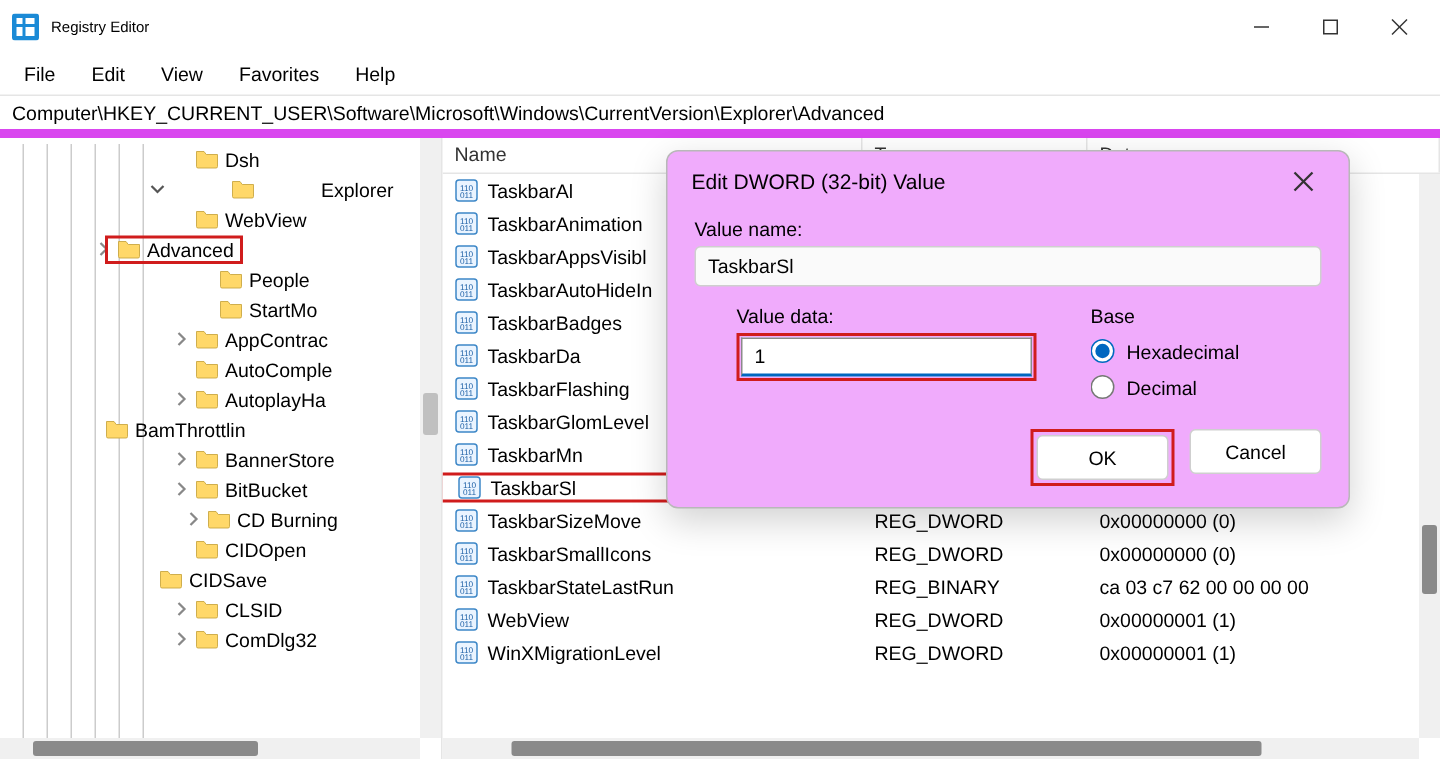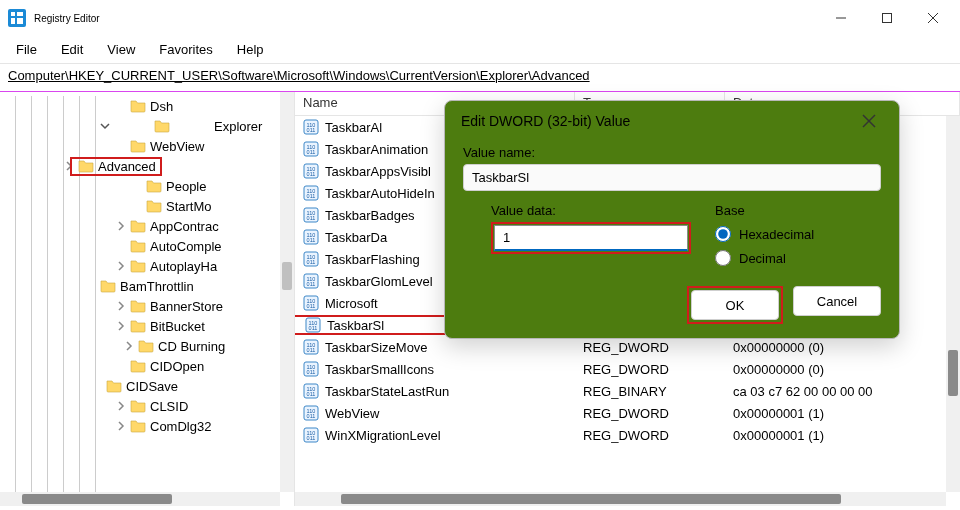--- a/index.html
+++ b/index.html
@@ -7,21 +7,21 @@
   
   .titlebar { height: 36px; display: flex; align-items: center; padding: 0 4px 0 8px; background: #fff; }
   .titlebar .app-icon { width: 18px; height: 18px; margin-right: 8px; }
   .titlebar .title { font-size: 10px; }
   .titlebar .winbtns { margin-left: auto; display: flex; }
   .titlebar .winbtn { width: 46px; height: 28px; display: flex; align-items: center; justify-content: center; color: #555; }
   
   .menubar { height: 28px; display: flex; align-items: center; padding: 0 4px; border-bottom: 1px solid #e5e5e5; }
   .menubar .menu { padding: 4px 12px; }
   
-  .addressbar { height: 28px; padding: 4px 8px; border-bottom: 1px solid #d946ef; font-size: 13px; text-decoration: underline; }
+  .addressbar { height: 28px; padding: 4px 8px; border-bottom: 6px solid #d946ef; font-size: 13px; }
   
   .content { display: flex; height: 414px; }
   .tree-pane { width: 295px; border-right: 1px solid #e5e5e5; position: relative; overflow: hidden; }
   .tree-scroll { position: absolute; top: 0; left: 0; right: 14px; bottom: 14px; overflow: hidden; }
   .tree { padding: 4px 0; }
   .tree-row { display: flex; align-items: center; height: 20px; white-space: nowrap; }
   .tree-row .exp { width: 14px; height: 14px; display: inline-flex; align-items: center; justify-content: center; font-size: 10px; color: #555; margin-left: 2px; }
   .tree-row .folder { width: 16px; height: 14px; margin: 0 4px 0 2px; display: inline-block; }
   .tree-row .label { font-size: 13px; }
   .tree-row.highlight .label-wrap { border: 2px solid #d01c1c; padding: 0 4px; margin-left: -6px; display: inline-flex; align-items: center; }
@@ -38,27 +38,27 @@
   .list-body { position: absolute; top: 24px; left: 0; right: 14px; bottom: 14px; overflow: hidden; }
   .list-row { display: flex; height: 22px; align-items: center; }
   .list-row .col { padding: 0 8px; display: flex; align-items: center; }
   .list-row .val-icon { width: 16px; height: 16px; margin-right: 6px; flex-shrink: 0; }
   .list-row.highlight .col-name { border: 2px solid #d01c1c; margin: -2px 0 -2px -2px; padding-left: 10px; }
   .list-vscroll { position: absolute; right: 0; top: 24px; bottom: 14px; width: 14px; background: #f0f0f0; }
   .list-vscroll .thumb { position: absolute; left: 2px; right: 2px; top: 234px; height: 46px; background: #8a8a8a; border-radius: 2px; }
   .list-hscroll { position: absolute; left: 0; right: 14px; bottom: 0; height: 14px; background: #f0f0f0; }
   .list-hscroll .thumb { position: absolute; top: 2px; bottom: 2px; left: 46px; width: 500px; background: #8a8a8a; border-radius: 2px; }
   
-  .dialog { position: absolute; left: 444px; top: 100px; width: 456px; background: #4d7c0f; border: 1px solid #b8b8b8; border-radius: 8px; box-shadow: 0 8px 24px rgba(0,0,0,0.18); }
+  .dialog { position: absolute; left: 444px; top: 100px; width: 456px; background: #f0abfc; border: 1px solid #b8b8b8; border-radius: 8px; box-shadow: 0 8px 24px rgba(0,0,0,0.18); }
   .dialog .dlg-title { display: flex; align-items: center; height: 40px; padding: 0 16px; font-size: 14px; }
   .dialog .dlg-close { margin-left: auto; width: 28px; height: 28px; display: flex; align-items: center; justify-content: center; }
   .dialog .dlg-body { padding: 4px 18px 14px 18px; }
   .dlg-label { font-size: 13px; margin-bottom: 4px; }
   .dlg-field { width: 100%; border: 1px solid #cfcfcf; background: #fafafa; border-radius: 4px; padding: 5px 8px; font-size: 13px; margin-bottom: 12px; font-family: inherit; }
-  .dlg-row { display: flex; gap: 24px; padding-left: 28px; }
+  .dlg-row { display: flex; gap: 36px; padding-left: 28px; }
   .dlg-col1 { width: 200px; } .dlg-col2 { flex: 1; }
   .dlg-valuedata-wrap { border: 2px solid #d01c1c; padding: 1px; margin-bottom: 10px; }
   .dlg-valuedata { width: 100%; border: 1px solid #8a8a8a; border-bottom: 2px solid #0067c0; padding: 4px 8px; font-size: 13px; font-family: inherit; outline: none; }
   .dlg-fieldset { border: none; }
   .dlg-radio { display: flex; align-items: center; margin: 4px 0 8px 0; font-size: 13px; }
   .dlg-radio input { margin-right: 8px; accent-color: #0067c0; width: 16px; height: 16px; }
   .dlg-btns { display: flex; justify-content: flex-end; gap: 10px; margin-top: 12px; }
   .dlg-btn { width: 88px; height: 30px; border: 1px solid #cfcfcf; background: #fff; border-radius: 4px; font-size: 13px; font-family: inherit; }
   .dlg-ok-wrap { border: 2px solid #d01c1c; padding: 2px; }
   
@@ -211,21 +211,21 @@
                 <path d="M3 1l4 4-4 4" fill="none" stroke="#888" stroke-width="1.5"></path>
               </svg>
             </span>
             <span class="folder">
               <svg viewBox="0 0 16 14">
                 <path d="M1 2h5l1.5 2H15v8a1 1 0 0 1-1 1H2a1 1 0 0 1-1-1V2z" fill="#ffd869" stroke="#caa742" stroke-width="0.6"></path>
               </svg>
             </span>
             <span class="label">AutoplayHa</span>
           </div>
-          <div class="tree-row" style="padding-left: 82px;">
+          <div class="tree-row" style="padding-left: 52px;">
             <span class="exp"></span>
             <span class="folder">
               <svg viewBox="0 0 16 14">
                 <path d="M1 2h5l1.5 2H15v8a1 1 0 0 1-1 1H2a1 1 0 0 1-1-1V2z" fill="#ffd869" stroke="#caa742" stroke-width="0.6"></path>
               </svg>
             </span>
             <span class="label">BamThrottlin</span>
           </div>
           <div class="tree-row" style="padding-left: 112px;">
             <span class="exp">
@@ -441,21 +441,21 @@
         </div>
         <div class="list-row">
           <div class="col col-name">
             <span class="val-icon">
               <svg viewBox="0 0 16 16">
                 <rect x="1" y="1" width="14" height="14" rx="2" fill="#eaf4ff" stroke="#3d87c7"></rect>
                 <text x="8" y="8" font-size="5.5" fill="#1c5fa5" text-anchor="middle" font-family="Arial">110</text>
                 <text x="8" y="13" font-size="5.5" fill="#1c5fa5" text-anchor="middle" font-family="Arial">011</text>
               </svg>
             </span>
-            <span>Microsoft</span>
+            <span>TaskbarMn</span>
           </div>
           <div class="col col-type"></div>
           <div class="col col-data"></div>
         </div>
         <div class="list-row highlight">
           <div class="col col-name">
             <span class="val-icon">
               <svg viewBox="0 0 16 16">
                 <rect x="1" y="1" width="14" height="14" rx="2" fill="#eaf4ff" stroke="#3d87c7"></rect>
                 <text x="8" y="8" font-size="5.5" fill="#1c5fa5" text-anchor="middle" font-family="Arial">110</text>

